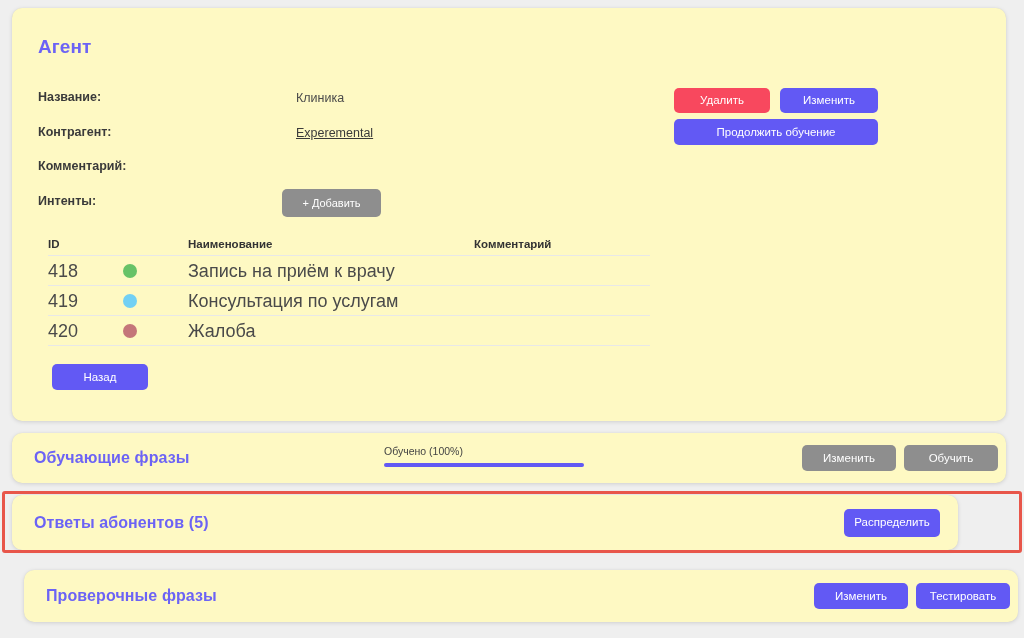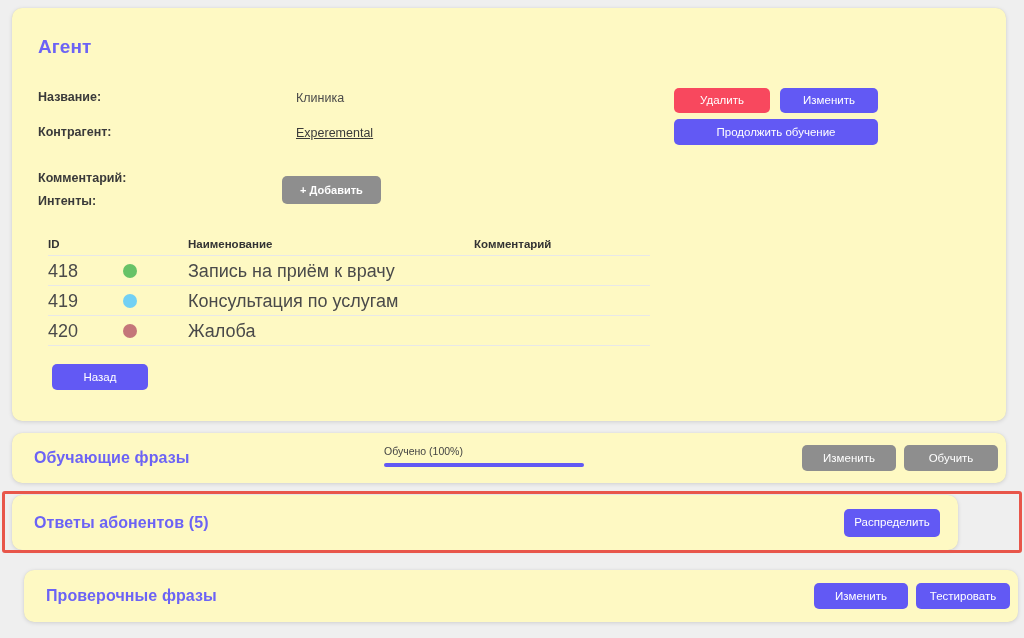--- a/index.html
+++ b/index.html
@@ -68,21 +68,21 @@
     white-space: nowrap;
   }
   .field-value.link {
     text-decoration: underline;
     color: #3a3a3a;
     cursor: pointer;
   }
 
   #row-name     { top: 82px; }
   #row-counter  { top: 117px; }
-  #row-comment  { top: 151px; margin-top: 12px; }
+  #row-comment  { top: 151px; }
   #row-intents  { top: 186px; }
 
   
   .btn {
     border: none;
     border-radius: 5px;
     color: #ffffff;
     font-family: "Liberation Sans", sans-serif;
     font-size: 11.5px;
     cursor: pointer;
@@ -93,25 +93,24 @@
     text-align: center;
     line-height: 1.1;
   }
   .btn-purple { background: #6259f4; }
   .btn-red    { background: #f8485e; }
   .btn-grey   { background: #8e8e8e; cursor: default; }
 
   #add-intent-btn {
     position: absolute;
     left: 270px;
-    top: 168px;
+    top: 181px;
     width: 99px;
     height: 28px;
     font-size: 11px;
-    font-weight: bold;
   }
 
   
   #delete-btn {
     position: absolute;
     left: 662px;
     top: 80px;
     width: 96px;
     height: 25px;
   }

